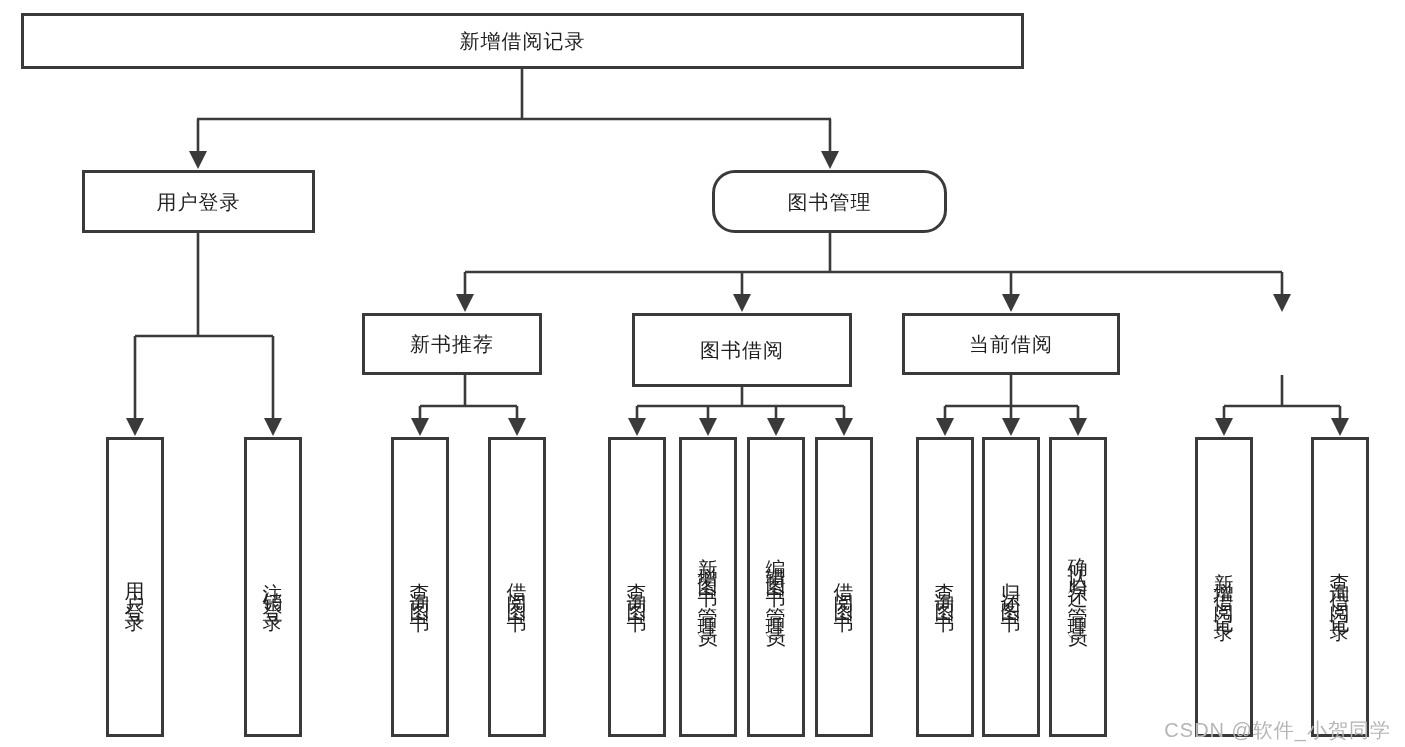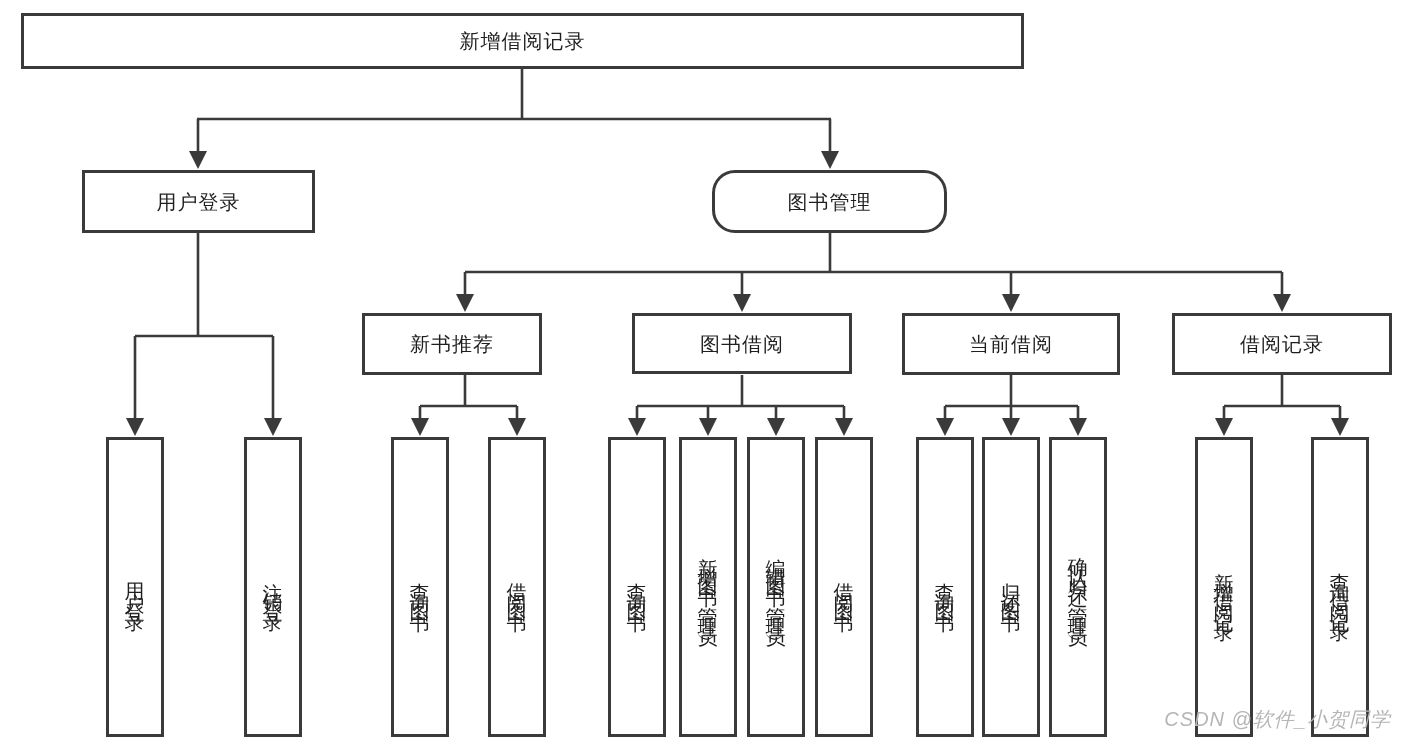--- a/index.html
+++ b/index.html
@@ -34,26 +34,25 @@
   .vbox span {
     writing-mode: vertical-rl;
     text-orientation: mixed;
     letter-spacing: 10px;
     font-size: 20px;
     white-space: nowrap;
   }
   #watermark {
     position: absolute;
     right: 14px;
-    bottom: 14px;
+    bottom: 3px;
     color: #b5b5b8;
     font-size: 20px;
     letter-spacing: 1px;
     z-index: 5;
-    font-style: italic;
   }
   line { stroke: #3a3a3a; stroke-width: 2.6; }
   polygon { fill: #3a3a3a; }
 </style>
 </head>
 <body>
 
 <div id="stage">
 
   <svg id="wires" viewBox="0 0 1405 747">
@@ -139,29 +138,26 @@
   <div class="box" style="left:82px; top:170px; width:233px; height:63px;">
     <span class="hlabel">用户登录</span>
   </div>
   <div class="box" style="left:712px; top:170px; width:235px; height:63px;border-radius:23px;">
     <span class="hlabel">图书管理</span>
   </div>
 
   <div class="box" style="left:362px; top:313px; width:180px; height:62px;">
     <span class="hlabel">新书推荐</span>
   </div>
-  <div class="box" style="left:632px; top:313px; width:220px; height:61px;">
+  <div class="box" style="left:632px; top:313px; width:220px; height:74px;">
     <span class="hlabel">图书借阅</span>
   </div>
   <div class="box" style="left:902px; top:313px; width:218px; height:62px;">
     <span class="hlabel">当前借阅</span>
   </div>
-  <div class="box" style="left:1172px; top:313px; width:220px; height:62px;">
-    <span class="hlabel">借阅记录</span>
-  </div>
 
   <div class="box vbox" style="left:106px; top:437px; width:58px; height:300px;">
     <span>用户登录</span>
   </div>
   <div class="box vbox" style="left:244px; top:437px; width:58px; height:300px;">
     <span>注销登录</span>
   </div>
 
   <div class="box vbox" style="left:391px; top:437px; width:58px; height:300px;">
     <span>查询图书</span>

